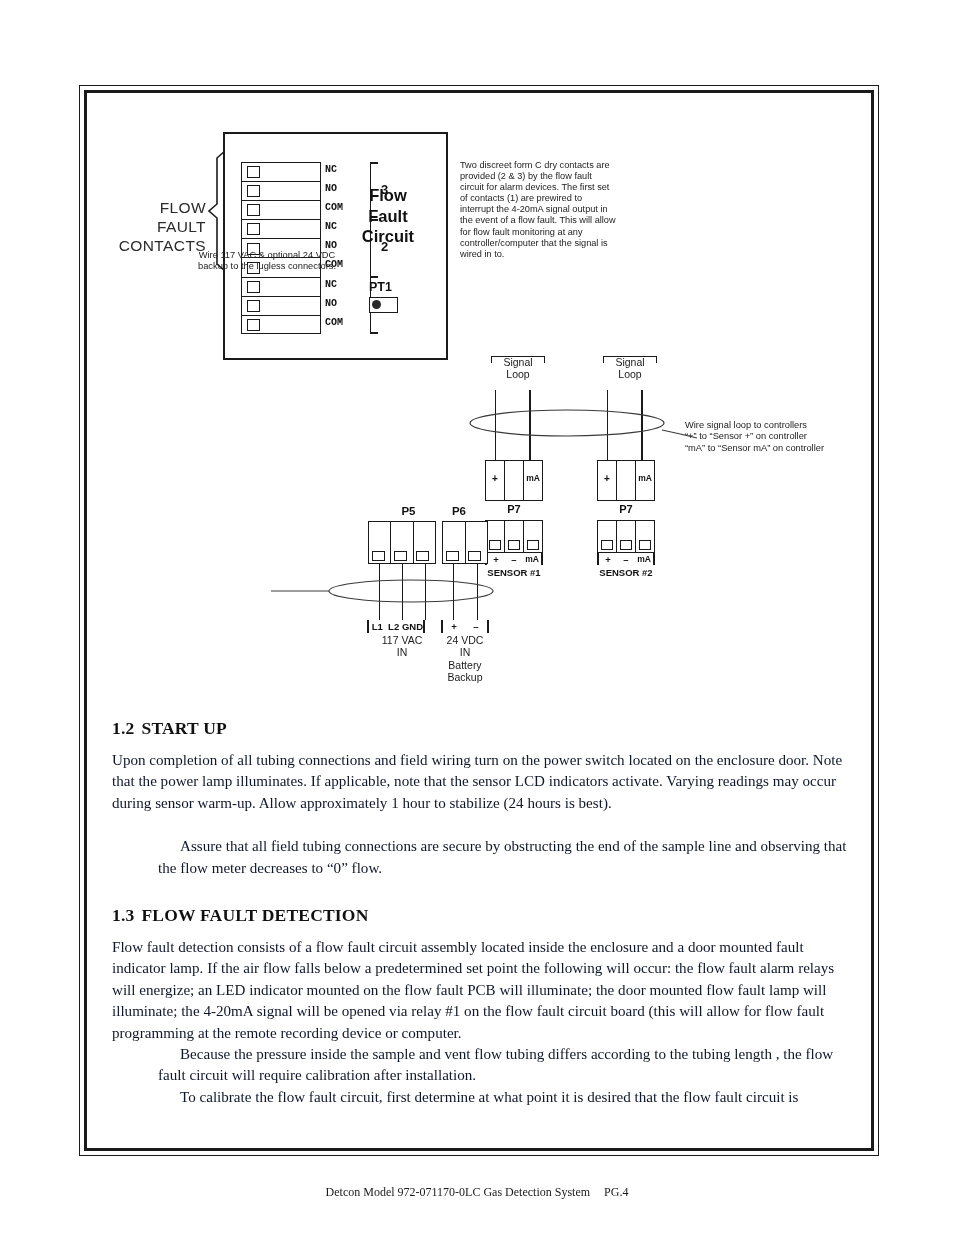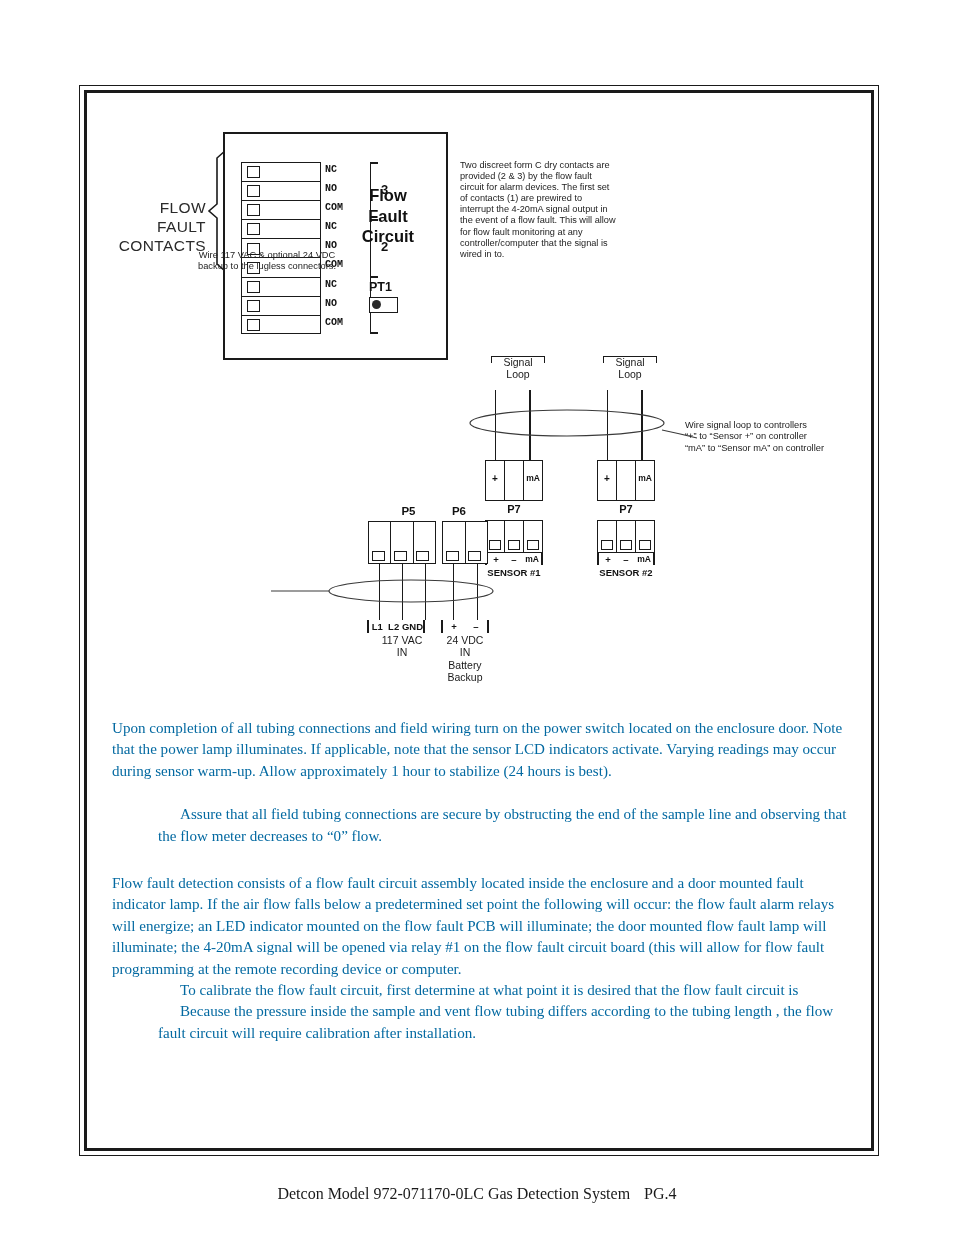--- a/index.html
+++ b/index.html
@@ -88,27 +88,27 @@
            border-left:2.4px solid #1a1a1a;border-right:2.4px solid #1a1a1a;box-sizing:border-box;display:flex;align-items:center;}
   .termrow div{flex:1;text-align:center;}
   .termcap{position:absolute;text-align:center;font-family:"Liberation Sans",sans-serif;font-size:10.5px;line-height:12.3px;color:#1a1a1a;}
 
   #pwr-note{position:absolute;left:97px;top:160px;width:172px;text-align:center;font-family:Liberation Sans, sans-serif;font-size:9.3px;line-height:11.3px;color:#222;}
 
   
   #body{position:absolute;left:112px;top:718px;width:742px;}
   h2.sec{margin:0 0 11px 0;font-family:"Liberation Serif",serif;font-weight:bold;font-size:17.5px;letter-spacing:.2px;color:#111;}
   h2.sec .num{margin-right:7px;}
-  p.para{margin:0;font-family:"Liberation Serif",serif;font-size:15.1px;line-height:21.4px;color:#0369a1;text-align:left;}
+  p.para{margin:0;font-family:"Liberation Serif",serif;font-size:15.1px;line-height:21.4px;color:#0f172a;text-align:left;}
   p.indent{text-indent:22px;margin-left:46px;}
   .gap-lg{height:22px;}
   .gap-sec{height:26px;}
 
   
-  #footer{position:absolute;left:0;top:1185px;width:954px;text-align:center;font-family:"Liberation Serif",serif;font-size:16px;color:#1a1a1a;}
+  #footer{position:absolute;left:0;top:1185px;width:954px;text-align:center;font-family:"Liberation Serif",serif;font-size:12px;color:#1a1a1a;}
   #footer .pg{margin-left:14px;}
 </style>
 </head>
 <body>
 
 <div id="page-frame-outer"></div>
 <div id="page-frame-inner"></div>
 
 <div id="diagram">
 
@@ -340,27 +340,33 @@
 
   <div id="pwr-note">
     <div>Wire 117 VAC &amp; optional 24 VDC</div>
     <div>backup to the lugless connectors.</div>
   </div>
 
 </div>
 
 <div id="body">
 
+  <h2 class="sec">
+    <span class="num">1.2</span><span>START UP</span>
+  </h2>
   <p class="para">Upon completion of all tubing connections and field wiring turn on the power switch located on the enclosure door. Note that the power lamp illuminates. If applicable, note that the sensor LCD indicators activate. Varying readings may occur during sensor warm-up. Allow approximately 1 hour to stabilize (24 hours is best).</p>
   <div class="gap-lg"></div>
   <p class="para indent">Assure that all field tubing connections are secure by obstructing the end of the sample line and observing that the flow meter decreases to “0” flow.</p>
 
   <div class="gap-sec"></div>
 
+  <h2 class="sec">
+    <span class="num">1.3</span><span>FLOW FAULT DETECTION</span>
+  </h2>
   <p class="para">Flow fault detection consists of a flow fault circuit assembly located inside the enclosure and a door mounted fault indicator lamp. If the air flow falls below a predetermined set point the following will occur: the flow fault alarm relays will energize; an LED indicator mounted on the flow fault PCB  will illuminate; the door mounted flow fault lamp will illuminate; the 4-20mA signal will be opened via relay #1 on the flow fault circuit board (this will allow for flow fault programming at the remote recording device or computer.</p>
+  <p class="para indent">Because the pressure inside the sample and vent flow tubing differs according to the tubing length , the flow fault circuit will require calibration after installation.</p>
   <p class="para indent">To calibrate the flow fault circuit, first determine at what point it is desired that the flow fault circuit is</p>
-  <p class="para indent">Because the pressure inside the sample and vent flow tubing differs according to the tubing length , the flow fault circuit will require calibration after installation.</p>
 
 </div>
 
 <div id="footer">
   <span>Detcon Model 972-071170-0LC Gas Detection System</span><span class="pg">PG.4</span>
 </div>
 
 </body></html>

